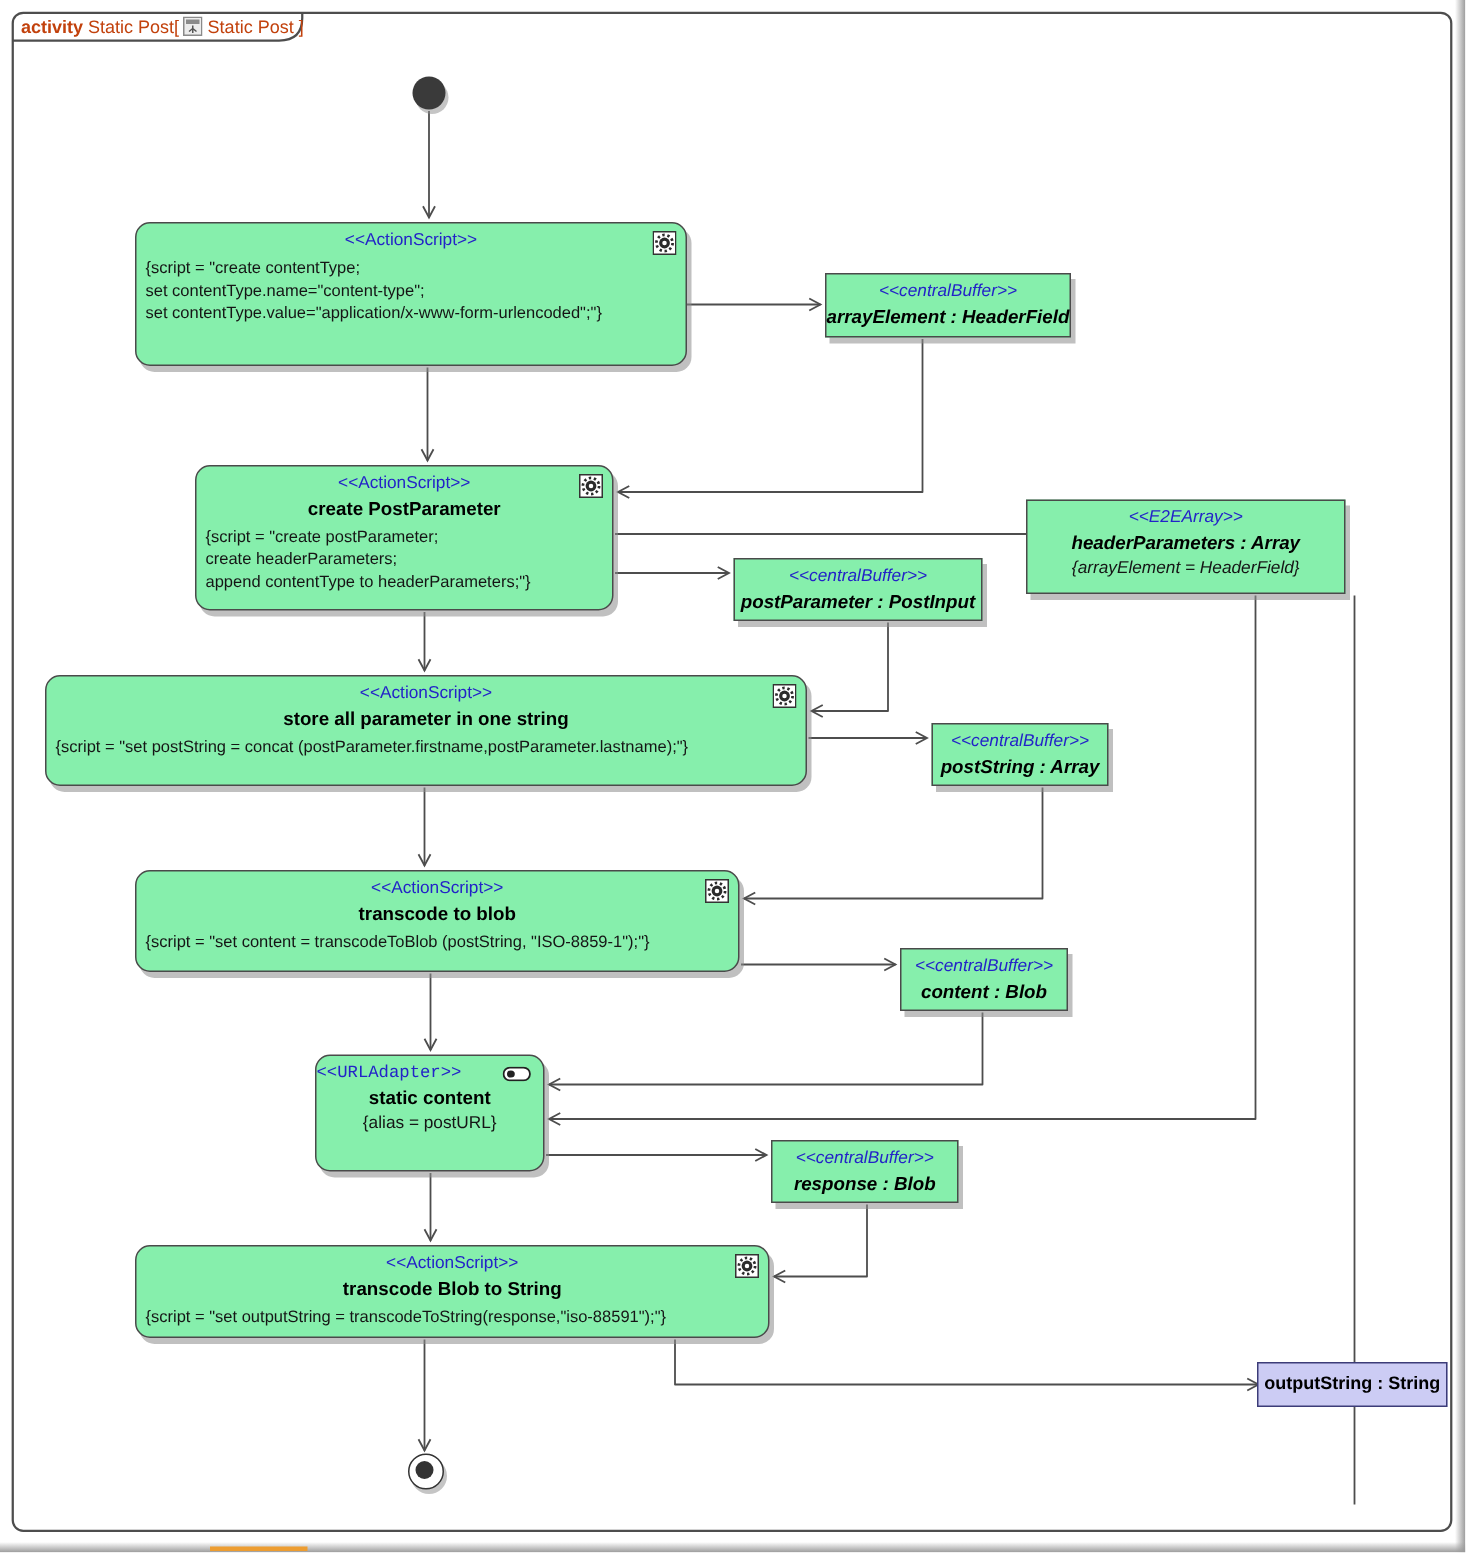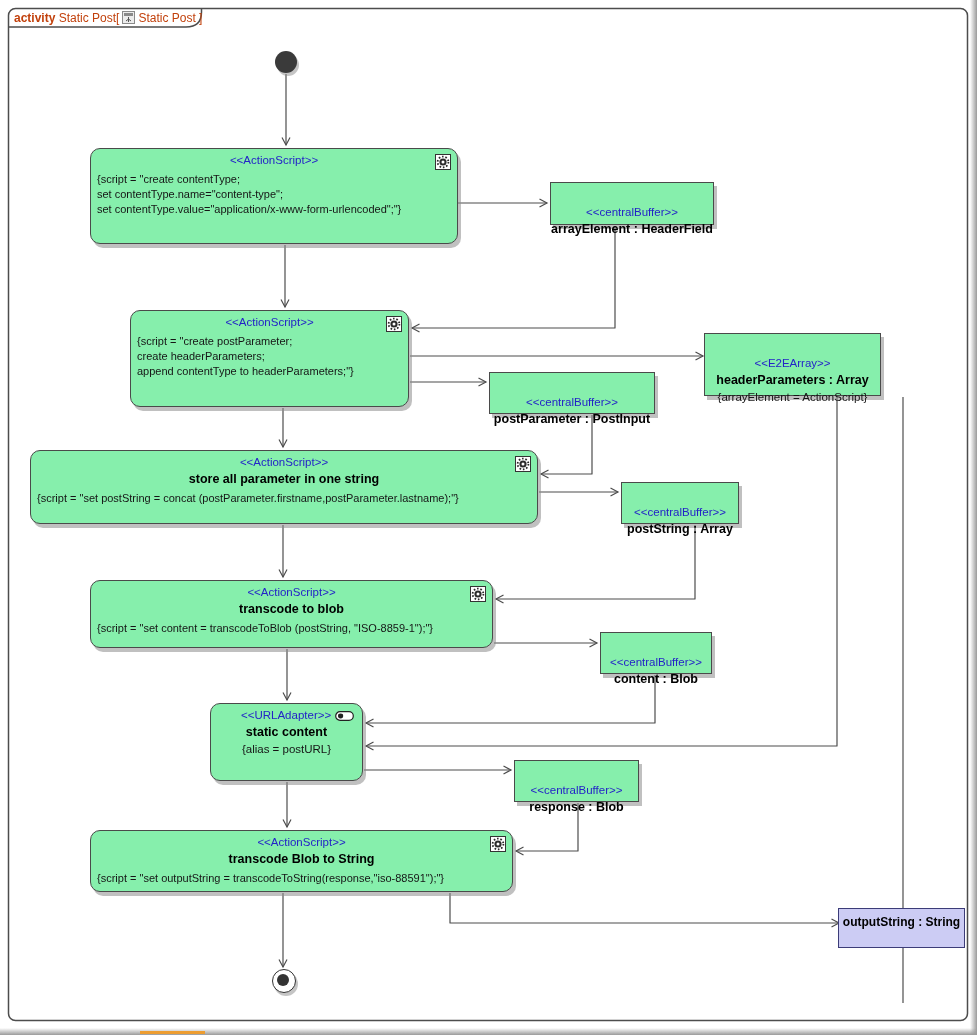--- a/index.html
+++ b/index.html
@@ -2,21 +2,21 @@
 <html><head>
 <meta charset="utf-8">
 <style>
   html,body{margin:0;padding:0;background:#fff;}
   .canvas{position:relative;width:977px;height:1035px;background:#fff;overflow:hidden;
           font-family:"Liberation Sans",sans-serif;}
   svg.overlay{position:absolute;left:0;top:0;z-index:1;}
   .node{position:absolute;box-sizing:border-box;border:1.4px solid #4a4a4a;background:#86efac;
         box-shadow:3px 4px 0 rgba(140,140,140,.55);z-index:2;}
   .action{border-radius:10px;padding-top:3px;}
-  .buffer{text-align:center;padding-top:21px;}
+  .buffer{text-align:center;padding-top:3px;font-style:italic;}
   .stereo{color:#2323C8;font-size:11.5px;text-align:center;line-height:17px;white-space:nowrap;}
   .nname{font-weight:bold;font-size:12.5px;color:#000;text-align:center;line-height:17px;white-space:nowrap;}
   .script{font-size:11px;color:#151515;padding:3px 4px 0 6px;line-height:15px;white-space:nowrap;}
   .constraint{font-size:11.5px;color:#151515;text-align:center;line-height:17px;white-space:nowrap;}
   .corner-icon{position:absolute;top:5px;right:6px;}
   .pin-icon{position:absolute;top:7px;right:8px;}
   .initial{position:absolute;left:275px;top:51px;width:22px;height:22px;border-radius:50%;
            background:#3a3a3a;box-shadow:2px 3px 0 rgba(140,140,140,.5);z-index:2;}
   .final-outer{position:absolute;left:272px;top:969px;width:24px;height:24px;border-radius:50%;
            background:#fff;border:1.6px solid #333;box-sizing:border-box;
@@ -100,37 +100,38 @@
     </svg>
   </div>
 
   <div class="node buffer" style="left:550px;top:182px;width:164px;height:43px">
     <div class="stereo">&lt;&lt;centralBuffer&gt;&gt;</div>
     <div class="nname">arrayElement : HeaderField</div>
   </div>
 
   <div class="node action" style="left:130px;top:310px;width:279px;height:97px">
     <div class="stereo">&lt;&lt;ActionScript&gt;&gt;</div>
+    <div class="nname">create PostParameter</div>
     <div class="script">
       <div>{script = "create postParameter;</div>
       <div>create headerParameters;</div>
       <div>append contentType to headerParameters;"}</div>
     </div>
     <svg class="corner-icon" width="16" height="16">
       <rect x="0.5" y="0.5" width="15" height="15" fill="#fff" stroke="#333"></rect>
       <circle cx="8" cy="8" r="5.4" fill="none" stroke="#2b2b2b" stroke-width="1.8" stroke-dasharray="1.6 1.8"></circle>
       <circle cx="8" cy="8" r="3.6" fill="#2b2b2b"></circle>
       <circle cx="8" cy="8" r="1.5" fill="#fff"></circle>
     </svg>
   </div>
 
-  <div class="node buffer" style="left:704px;top:333px;width:177px;height:63px">
+  <div class="node buffer" style="left:684px;top:333px;width:213px;height:63px">
     <div class="stereo">&lt;&lt;E2EArray&gt;&gt;</div>
     <div class="nname">headerParameters : Array</div>
-    <div class="constraint">{arrayElement = ActionScript}</div>
+    <div class="constraint">{arrayElement = HeaderField}</div>
   </div>
 
   <div class="node buffer" style="left:489px;top:372px;width:166px;height:42px">
     <div class="stereo">&lt;&lt;centralBuffer&gt;&gt;</div>
     <div class="nname">postParameter : PostInput</div>
   </div>
 
   <div class="node action" style="left:30px;top:450px;width:508px;height:74px">
     <div class="stereo">&lt;&lt;ActionScript&gt;&gt;</div>
     <div class="nname">store all parameter in one string</div>
@@ -163,21 +164,21 @@
       <circle cx="8" cy="8" r="1.5" fill="#fff"></circle>
     </svg>
   </div>
 
   <div class="node buffer" style="left:600px;top:632px;width:112px;height:42px">
     <div class="stereo">&lt;&lt;centralBuffer&gt;&gt;</div>
     <div class="nname">content : Blob</div>
   </div>
 
   <div class="node action" style="left:210px;top:703px;width:153px;height:78px">
-    <div class="stereo" style="text-align:left;padding-left:30px;">&lt;&lt;URLAdapter&gt;&gt;</div>
+    <div class="stereo" style="text-align:left;padding-left:0;font-family:Liberation Mono, monospace;">&lt;&lt;URLAdapter&gt;&gt;</div>
     <div class="nname">static content</div>
     <div class="constraint">{alias = postURL}</div>
     <svg class="pin-icon" width="19" height="10">
       <rect x="0.7" y="0.7" width="17.6" height="8.6" rx="4.3" fill="#fff" stroke="#222" stroke-width="1.2"></rect>
       <ellipse cx="5.6" cy="5" rx="2.6" ry="2.4" fill="#222"></ellipse>
     </svg>
   </div>
 
   <div class="node buffer" style="left:514px;top:760px;width:125px;height:42px">
     <div class="stereo">&lt;&lt;centralBuffer&gt;&gt;</div>
@@ -191,21 +192,21 @@
       <div>{script = "set outputString = transcodeToString(response,"iso-88591");"}</div>
     </div>
     <svg class="corner-icon" width="16" height="16">
       <rect x="0.5" y="0.5" width="15" height="15" fill="#fff" stroke="#333"></rect>
       <circle cx="8" cy="8" r="5.4" fill="none" stroke="#2b2b2b" stroke-width="1.8" stroke-dasharray="1.6 1.8"></circle>
       <circle cx="8" cy="8" r="3.6" fill="#2b2b2b"></circle>
       <circle cx="8" cy="8" r="1.5" fill="#fff"></circle>
     </svg>
   </div>
 
-  <div class="objectnode" style="left:838px;top:908px;width:127px;height:40px">
+  <div class="objectnode" style="left:838px;top:908px;width:127px;height:30px">
     <span>outputString : String</span>
   </div>
 
   <div class="final-outer">
     <div class="final-inner"></div>
   </div>
 
   <div class="edge-right"></div>
   <div class="edge-bottom"></div>
   <div class="orange-tick"></div>

